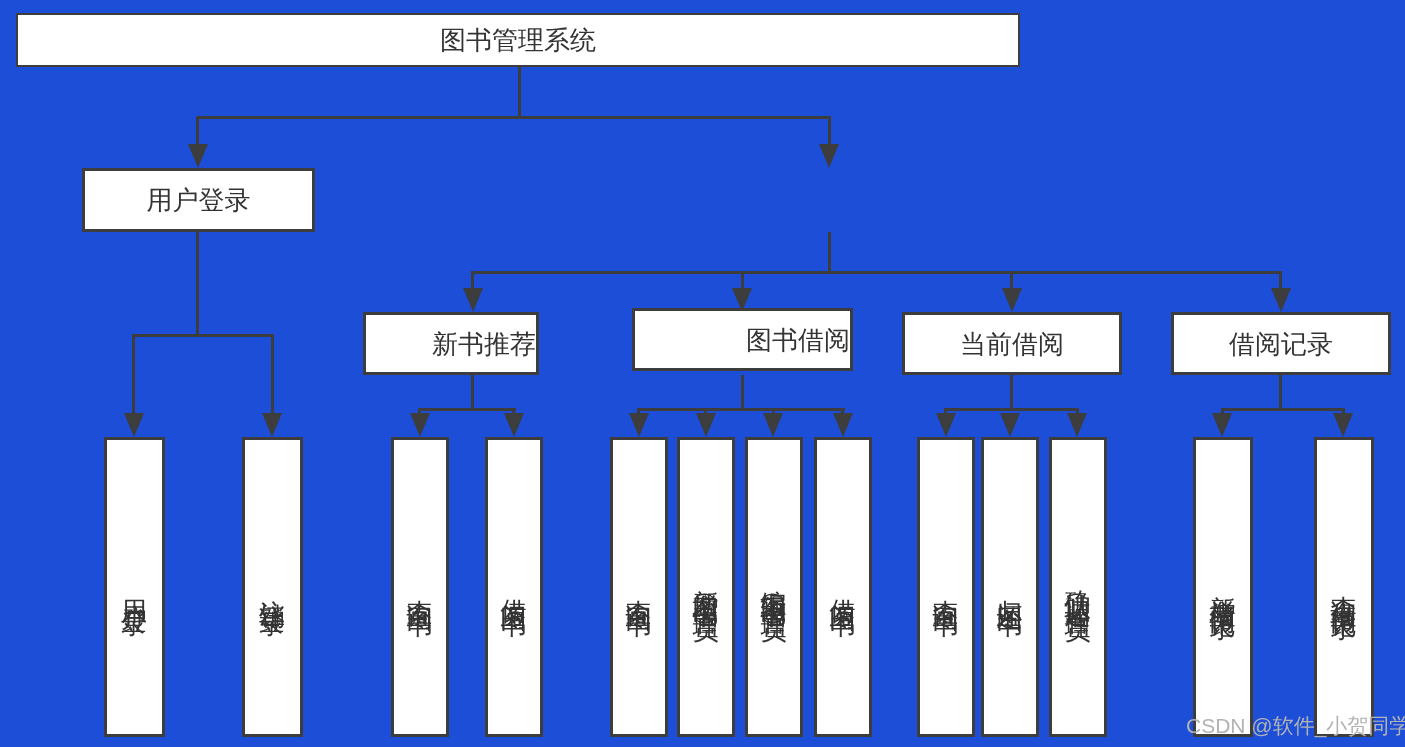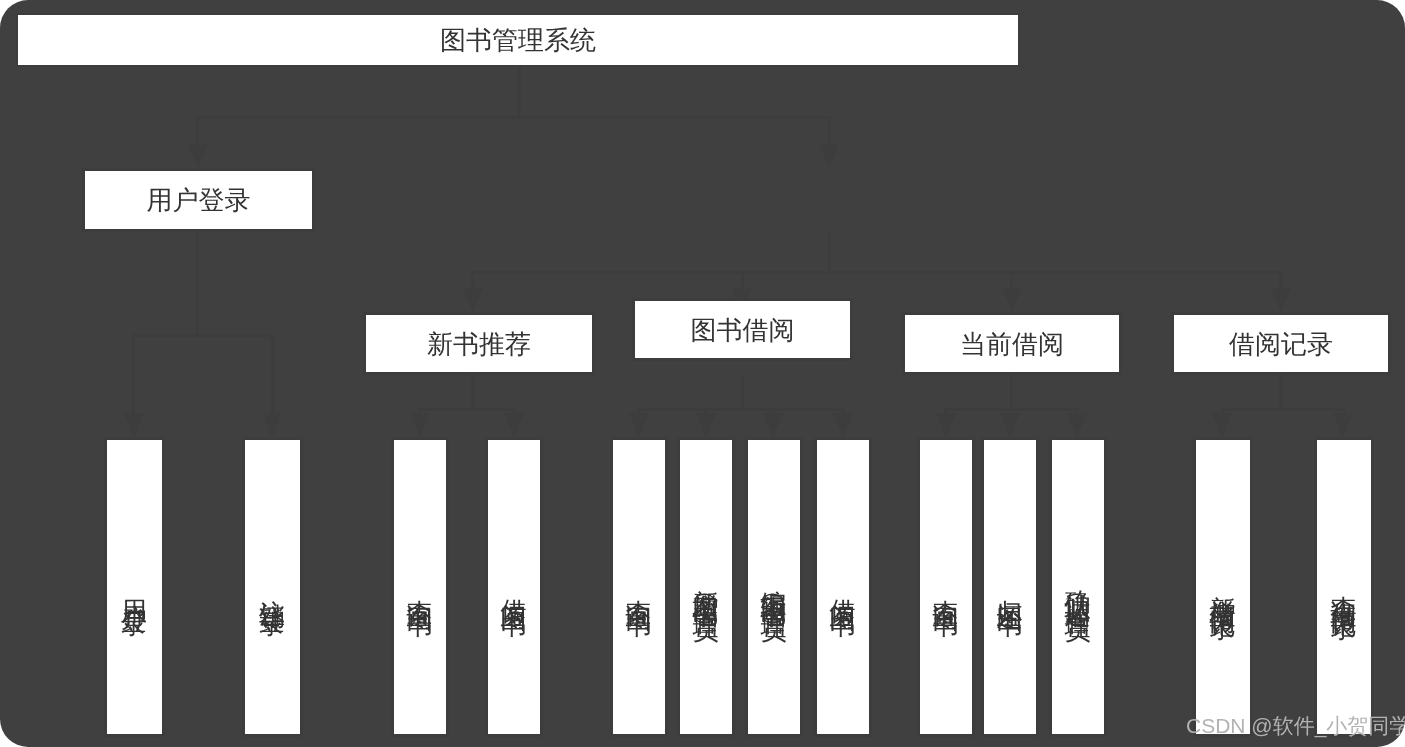--- a/index.html
+++ b/index.html
@@ -1,23 +1,22 @@
 <!DOCTYPE html>
 <html><head>
 <meta charset="utf-8">
 <style>
   html,body{margin:0;padding:0;background:#ffffff;}
   .canvas{
     position:relative;
     width:1405px;height:747px;
-    background:#404040;
+    background:#1d4ed8;
     font-family:"Liberation Sans","DejaVu Sans",sans-serif;
     color:#333333;
     overflow:hidden;
-    border-radius:28px;
   }
   
   .c-ln{position:absolute;background:#3d3d3d;}
   .c-ar{
     position:absolute;width:0;height:0;
     border-left:10px solid transparent;
     border-right:10px solid transparent;
     border-top:24px solid #3d3d3d;
   }
   
@@ -113,24 +112,24 @@
   <div class="c-ar" style="left:1333px;top:413px;"></div>
 
   <div class="node root" style="left:16px;top:13px;width:1004px;height:54px;">
     <span>图书管理系统</span>
   </div>
 
   <div class="node" style="left:82px;top:168px;width:233px;height:64px;">
     <span>用户登录</span>
   </div>
 
-  <div class="node" style="left:363px;top:312px;width:232px;height:63px;">
+  <div class="node" style="left:363px;top:312px;width:176px;height:63px;justify-content:flex-end;">
     <span>新书推荐</span>
   </div>
-  <div class="node" style="left:632px;top:298px;width:221px;height:63px;">
+  <div class="node" style="left:632px;top:308px;width:221px;height:63px;justify-content:flex-end;">
     <span>图书借阅</span>
   </div>
   <div class="node" style="left:902px;top:312px;width:220px;height:63px;">
     <span>当前借阅</span>
   </div>
   <div class="node" style="left:1171px;top:312px;width:220px;height:63px;">
     <span>借阅记录</span>
   </div>
 
   <div class="node leaf" style="left:104px;top:437px;width:61px;height:300px;">

